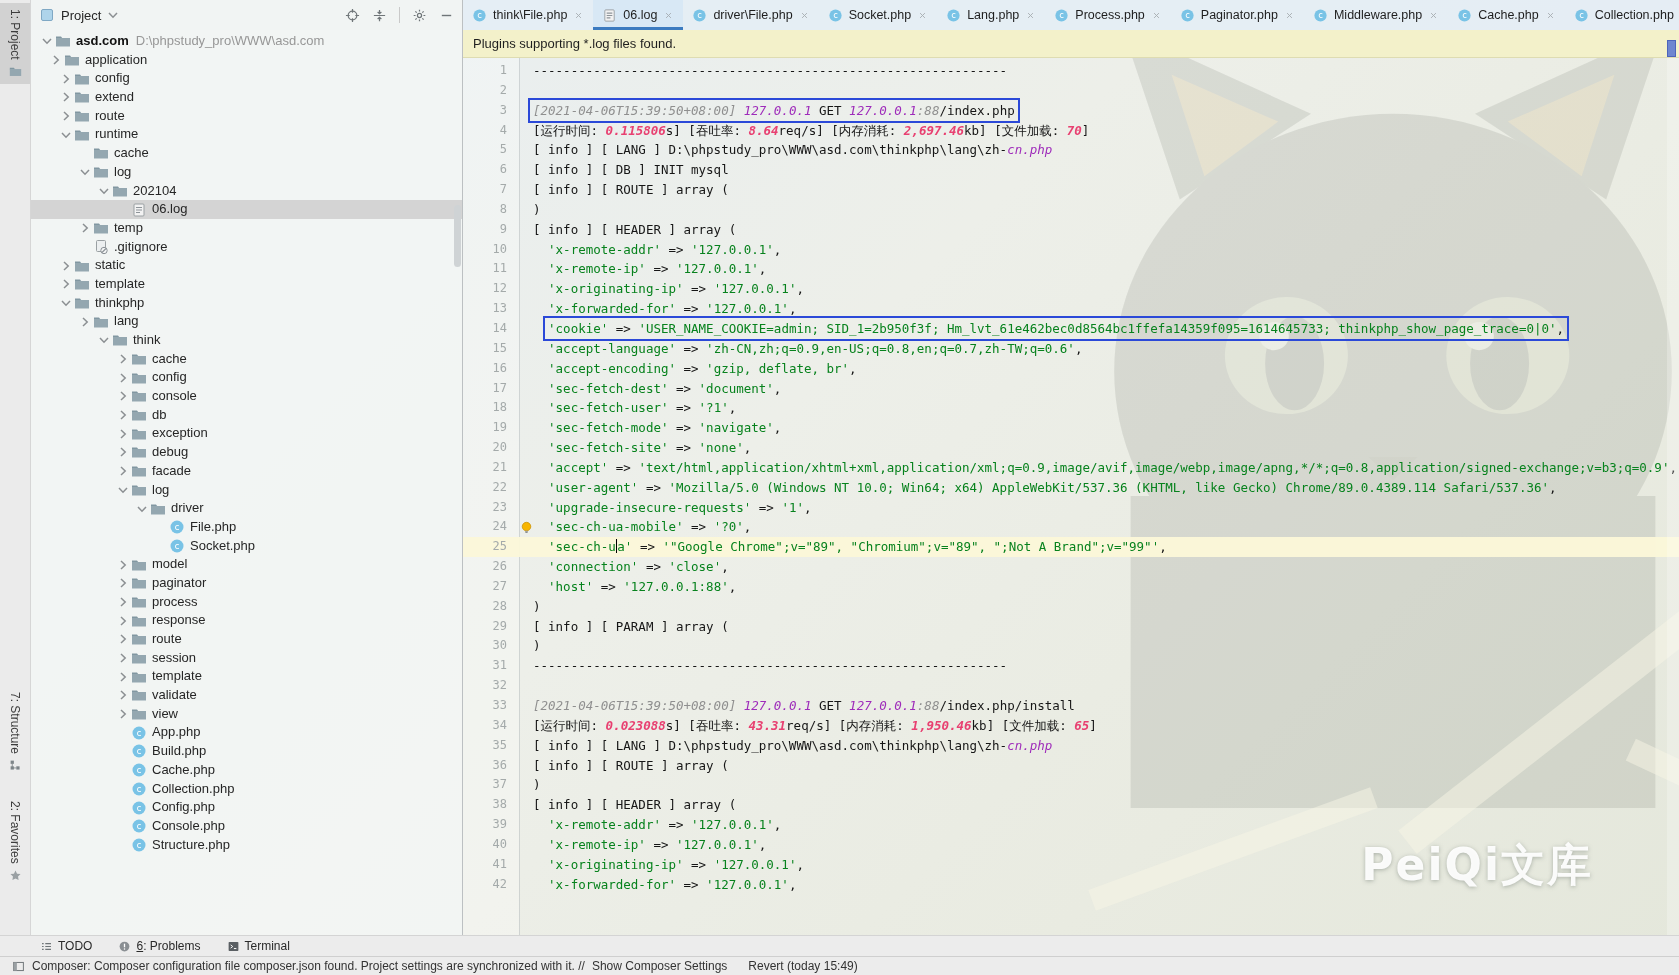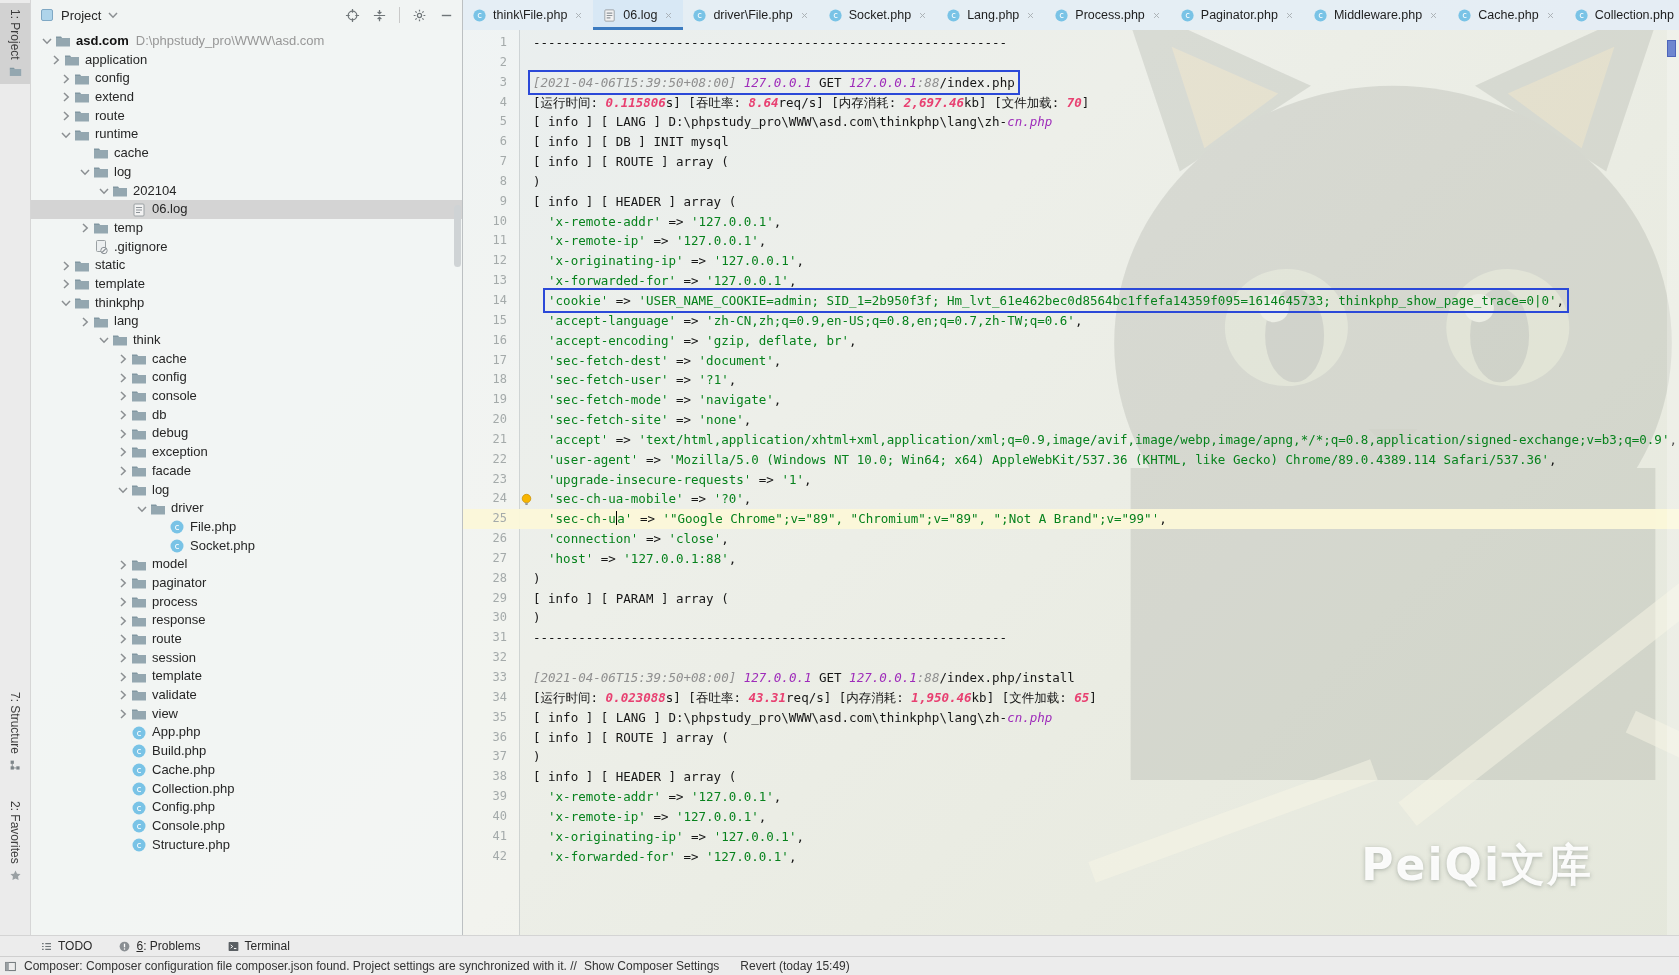--- a/index.html
+++ b/index.html
@@ -68,21 +68,21 @@
   .ed-scrollbar{position:absolute;right:0;top:0;bottom:0;width:12px;background:rgba(255,255,255,.25);}
   .watermark{position:absolute;right:86px;bottom:40px;font-size:44px;font-weight:bold;letter-spacing:2px;
              color:rgba(255,255,255,.93);text-shadow:0 1px 4px rgba(110,120,112,.5);
              font-family:"DejaVu Sans",sans-serif;pointer-events:none;}
 
   
   .bottombar{height:20px;flex:0 0 20px;background:#ececec;border-top:1px solid #d4d4d4;display:flex;align-items:center;gap:26px;padding-left:40px;font-size:12px;color:#2a2a2a;position:relative;z-index:4;}
   .bb-item{display:flex;align-items:center;gap:5px;cursor:pointer;}
   .bb-item .ic{width:13px;height:13px;}
   .bb-item .u{text-decoration:underline;}
-  .statusbar{height:18px;flex:0 0 18px;background:#ececec;border-top:1px solid #cfcfcf;display:flex;align-items:center;gap:7px;padding-left:4px;font-size:12px;color:#333;position:relative;z-index:4;}
+  .statusbar{height:18px;flex:0 0 18px;background:#ececec;border-top:1px solid #cfcfcf;display:flex;align-items:center;gap:7px;padding-left:12px;font-size:12px;color:#333;position:relative;z-index:4;}
   .statusbar .ic{width:13px;height:13px;}
   .sb-link{cursor:pointer;}
   .sb-revert{margin-left:14px;cursor:pointer;}
   .colrow{display:flex;flex-direction:column;width:1679px;height:975px;}
 </style>
 </head>
 <body>
 
 <div class="app">
   <div class="colrow">
@@ -406,33 +406,33 @@
             <div class="trow" style="padding-left: 84px;">
               <span class="chev"><svg viewBox="0 0 16 16">
                   <path d="M6 4l4.2 4L6 12" fill="none" stroke="#8b8f92" stroke-width="1.5"></path>
                 </svg></span>
               <span class="ic">
                 <svg viewBox="0 0 16 16" style="width: 100%; height: 100%; display: block;">
                   <path fill="#8197a1" d="M1 3.5h5l1.6 2H1z"></path>
                   <path fill="#94a7b0" d="M1 5h14v8.5H1z"></path>
                 </svg>
               </span>
+              <span class="lbl">exception</span>
+            </div>
+            <div class="trow" style="padding-left: 84px;">
+              <span class="chev"><svg viewBox="0 0 16 16">
+                  <path d="M6 4l4.2 4L6 12" fill="none" stroke="#8b8f92" stroke-width="1.5"></path>
+                </svg></span>
+              <span class="ic">
+                <svg viewBox="0 0 16 16" style="width: 100%; height: 100%; display: block;">
+                  <path fill="#8197a1" d="M1 3.5h5l1.6 2H1z"></path>
+                  <path fill="#94a7b0" d="M1 5h14v8.5H1z"></path>
+                </svg>
+              </span>
               <span class="lbl">debug</span>
-            </div>
-            <div class="trow" style="padding-left: 84px;">
-              <span class="chev"><svg viewBox="0 0 16 16">
-                  <path d="M6 4l4.2 4L6 12" fill="none" stroke="#8b8f92" stroke-width="1.5"></path>
-                </svg></span>
-              <span class="ic">
-                <svg viewBox="0 0 16 16" style="width: 100%; height: 100%; display: block;">
-                  <path fill="#8197a1" d="M1 3.5h5l1.6 2H1z"></path>
-                  <path fill="#94a7b0" d="M1 5h14v8.5H1z"></path>
-                </svg>
-              </span>
-              <span class="lbl">exception</span>
             </div>
             <div class="trow" style="padding-left: 84px;">
               <span class="chev"><svg viewBox="0 0 16 16">
                   <path d="M6 4l4.2 4L6 12" fill="none" stroke="#8b8f92" stroke-width="1.5"></path>
                 </svg></span>
               <span class="ic">
                 <svg viewBox="0 0 16 16" style="width: 100%; height: 100%; display: block;">
                   <path fill="#8197a1" d="M1 3.5h5l1.6 2H1z"></path>
                   <path fill="#94a7b0" d="M1 5h14v8.5H1z"></path>
                 </svg>
@@ -796,20 +796,23 @@
             <div class="tab">
               <span class="ic">
                 <svg viewBox="0 0 16 16" style="width: 100%; height: 100%; display: block;">
                   <circle cx="8" cy="8" r="6.5" fill="#79c3e6"></circle>
                   <text x="8" y="11" font-size="9" font-family="DejaVu Sans Mono,monospace" text-anchor="middle" fill="#fff">c</text>
                 </svg>
               </span>
               <span>Collection.php</span>
             </div>
           </div>
+        <div class="banner">
+          <span>Plugins supporting *.log files found.</span>
+        </div>
         <div class="scroll-marker"></div>
         <div class="editor">
           <svg class="bg-cat" viewBox="0 0 100 100" preserveAspectRatio="none">
             <path d="M24 22 L17 0 L40 11 Z" fill="#4a4f46"></path>
             <path d="M76 22 L83 0 L60 11 Z" fill="#4a4f46"></path>
             <path d="M27 19 L23 6 L36 12 Z" fill="#b98a2e"></path>
             <path d="M73 19 L77 6 L64 12 Z" fill="#b98a2e"></path>
             <ellipse cx="50" cy="44" rx="34" ry="33" fill="#464b43"></ellipse>
             <rect x="18" y="60" width="64" height="45" fill="#464b43"></rect>
             <circle cx="37" cy="42" r="7.5" fill="#aab389"></circle>

